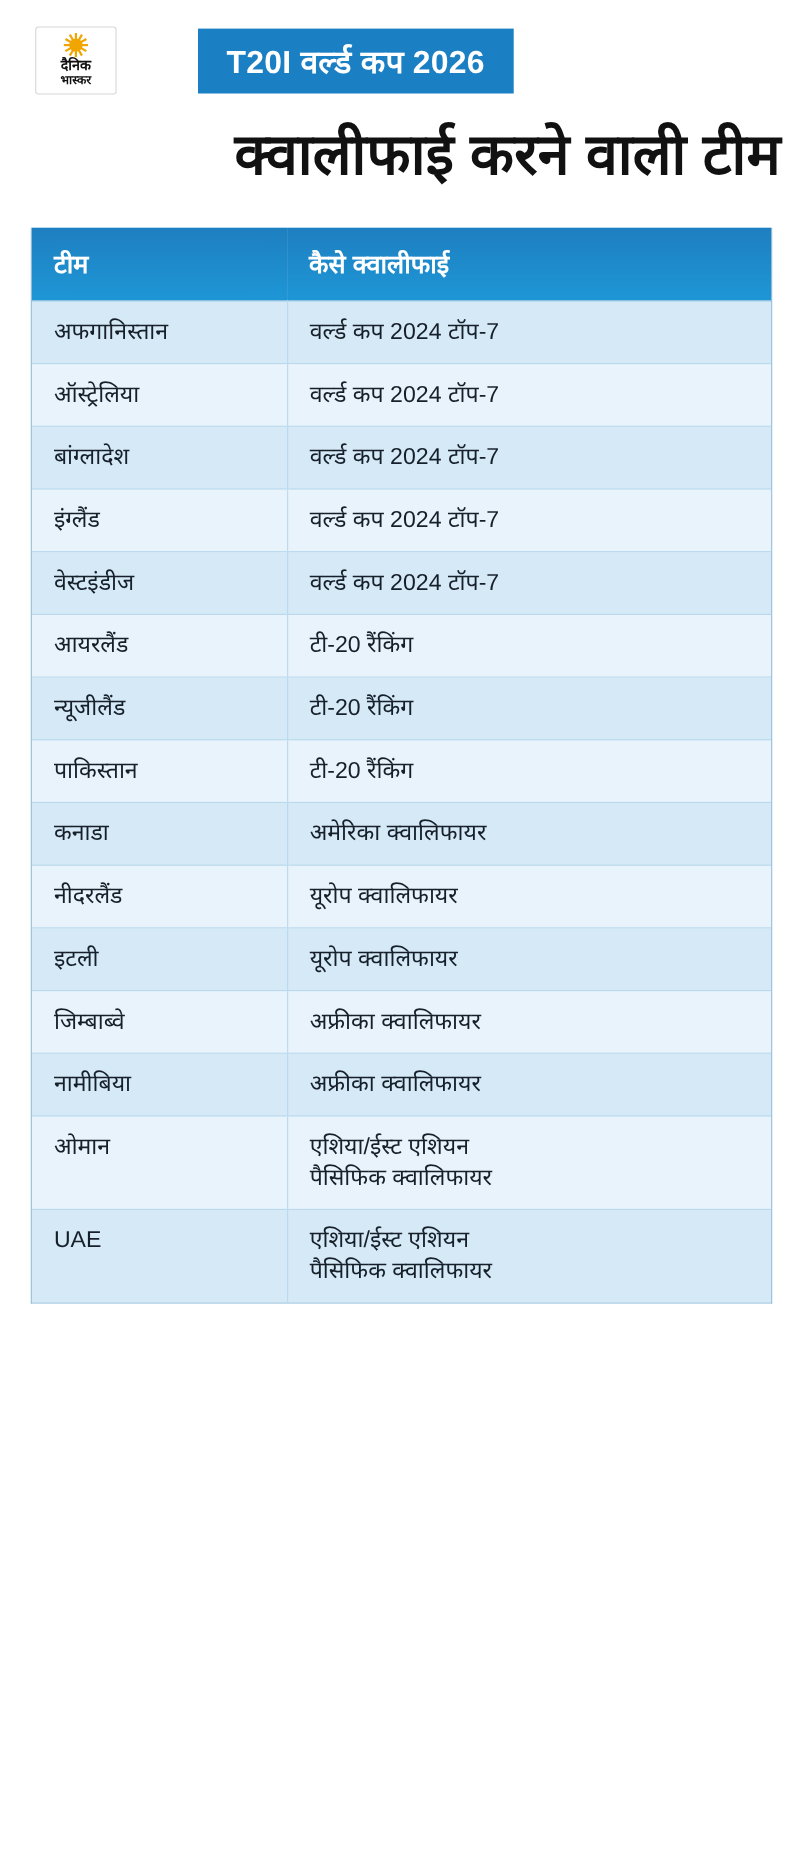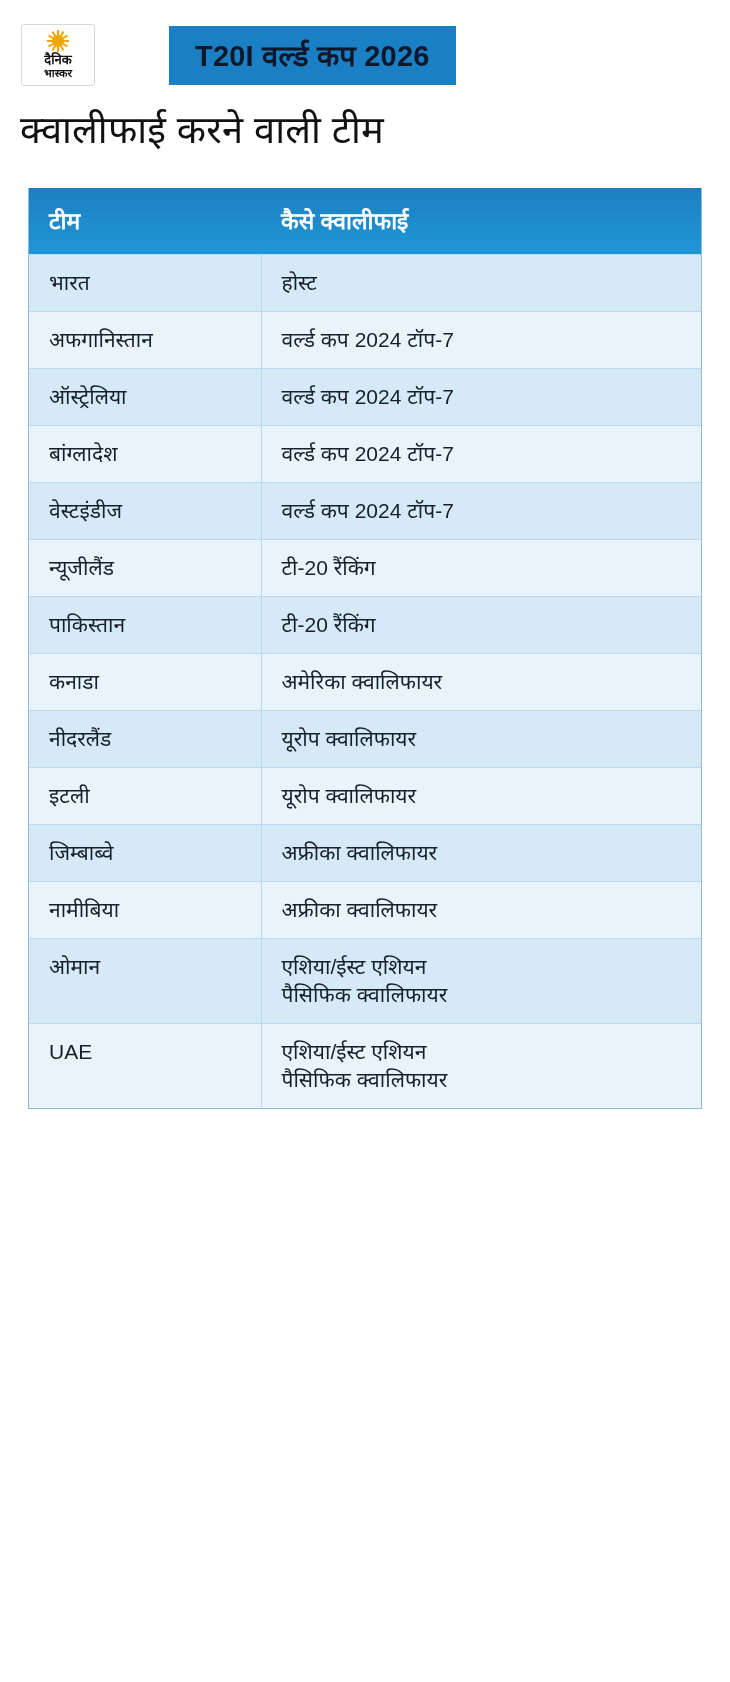--- a/index.html
+++ b/index.html
@@ -21,21 +21,21 @@
     height: 1682px;
     position: relative;
     background: #ffffff;
     padding: 0;
   }
 
   
   .header {
     display: flex;
     align-items: center;
-    padding: 18px 28px 0 21px;
+    padding: 18px 28px 0 32px;
     height: 92px;
   }
 
   .logo {
     width: 74px;
     height: 62px;
     border: 1px solid #d8d8d8;
     border-radius: 3px;
     display: flex;
     flex-direction: column;
@@ -77,33 +77,33 @@
     font-weight: bold;
     font-size: 11px;
     line-height: 13px;
     color: #111;
     text-align: right;
   }
 
   .title-banner {
     margin-left: 74px;
     background: #1b7fc4;
-    color: #0f172a;
+    color: #ffffff;
     font-size: 29px;
     font-weight: bold;
     padding: 9px 26px 11px 26px;
     letter-spacing: 0.2px;
     white-space: nowrap;
     font-family: "Liberation Sans", sans-serif;
   }
 
   .subtitle {
-    text-align: left;
-    font-size: 38px;
-    font-weight: normal;
+    text-align: right;
+    font-size: 52px;
+    font-weight: bold;
     color: #111111;
     margin: 10px 0 0 0;
     padding: 0 20px;
     letter-spacing: 0.2px;
   }
 
   
   .table-wrap {
     margin: 34px 28px 0 28px;
     border: 1px solid #8fbcd8;
@@ -173,47 +173,53 @@
   <div class="table-wrap">
     <table>
       <thead>
         <tr>
           <th class="col-team">टीम</th>
           <th>कैसे क्वालीफाई</th>
         </tr>
       </thead>
       <tbody id="table-body">
           <tr>
-            <td>भारत</td>
-            <td>
-              <span class="l2">होस्ट</span>
-            </td>
-          </tr>
-          <tr>
             <td>अफगानिस्तान</td>
             <td>
               <span class="l2">वर्ल्ड कप 2024 टॉप-7</span>
             </td>
           </tr>
           <tr>
             <td>ऑस्ट्रेलिया</td>
             <td>
               <span class="l2">वर्ल्ड कप 2024 टॉप-7</span>
             </td>
           </tr>
           <tr>
             <td>बांग्लादेश</td>
             <td>
               <span class="l2">वर्ल्ड कप 2024 टॉप-7</span>
             </td>
           </tr>
           <tr>
+            <td>इंग्लैंड</td>
+            <td>
+              <span class="l2">वर्ल्ड कप 2024 टॉप-7</span>
+            </td>
+          </tr>
+          <tr>
             <td>वेस्टइंडीज</td>
             <td>
               <span class="l2">वर्ल्ड कप 2024 टॉप-7</span>
+            </td>
+          </tr>
+          <tr>
+            <td>आयरलैंड</td>
+            <td>
+              <span class="l2">टी-20 रैंकिंग</span>
             </td>
           </tr>
           <tr>
             <td>न्यूजीलैंड</td>
             <td>
               <span class="l2">टी-20 रैंकिंग</span>
             </td>
           </tr>
           <tr>
             <td>पाकिस्तान</td>

